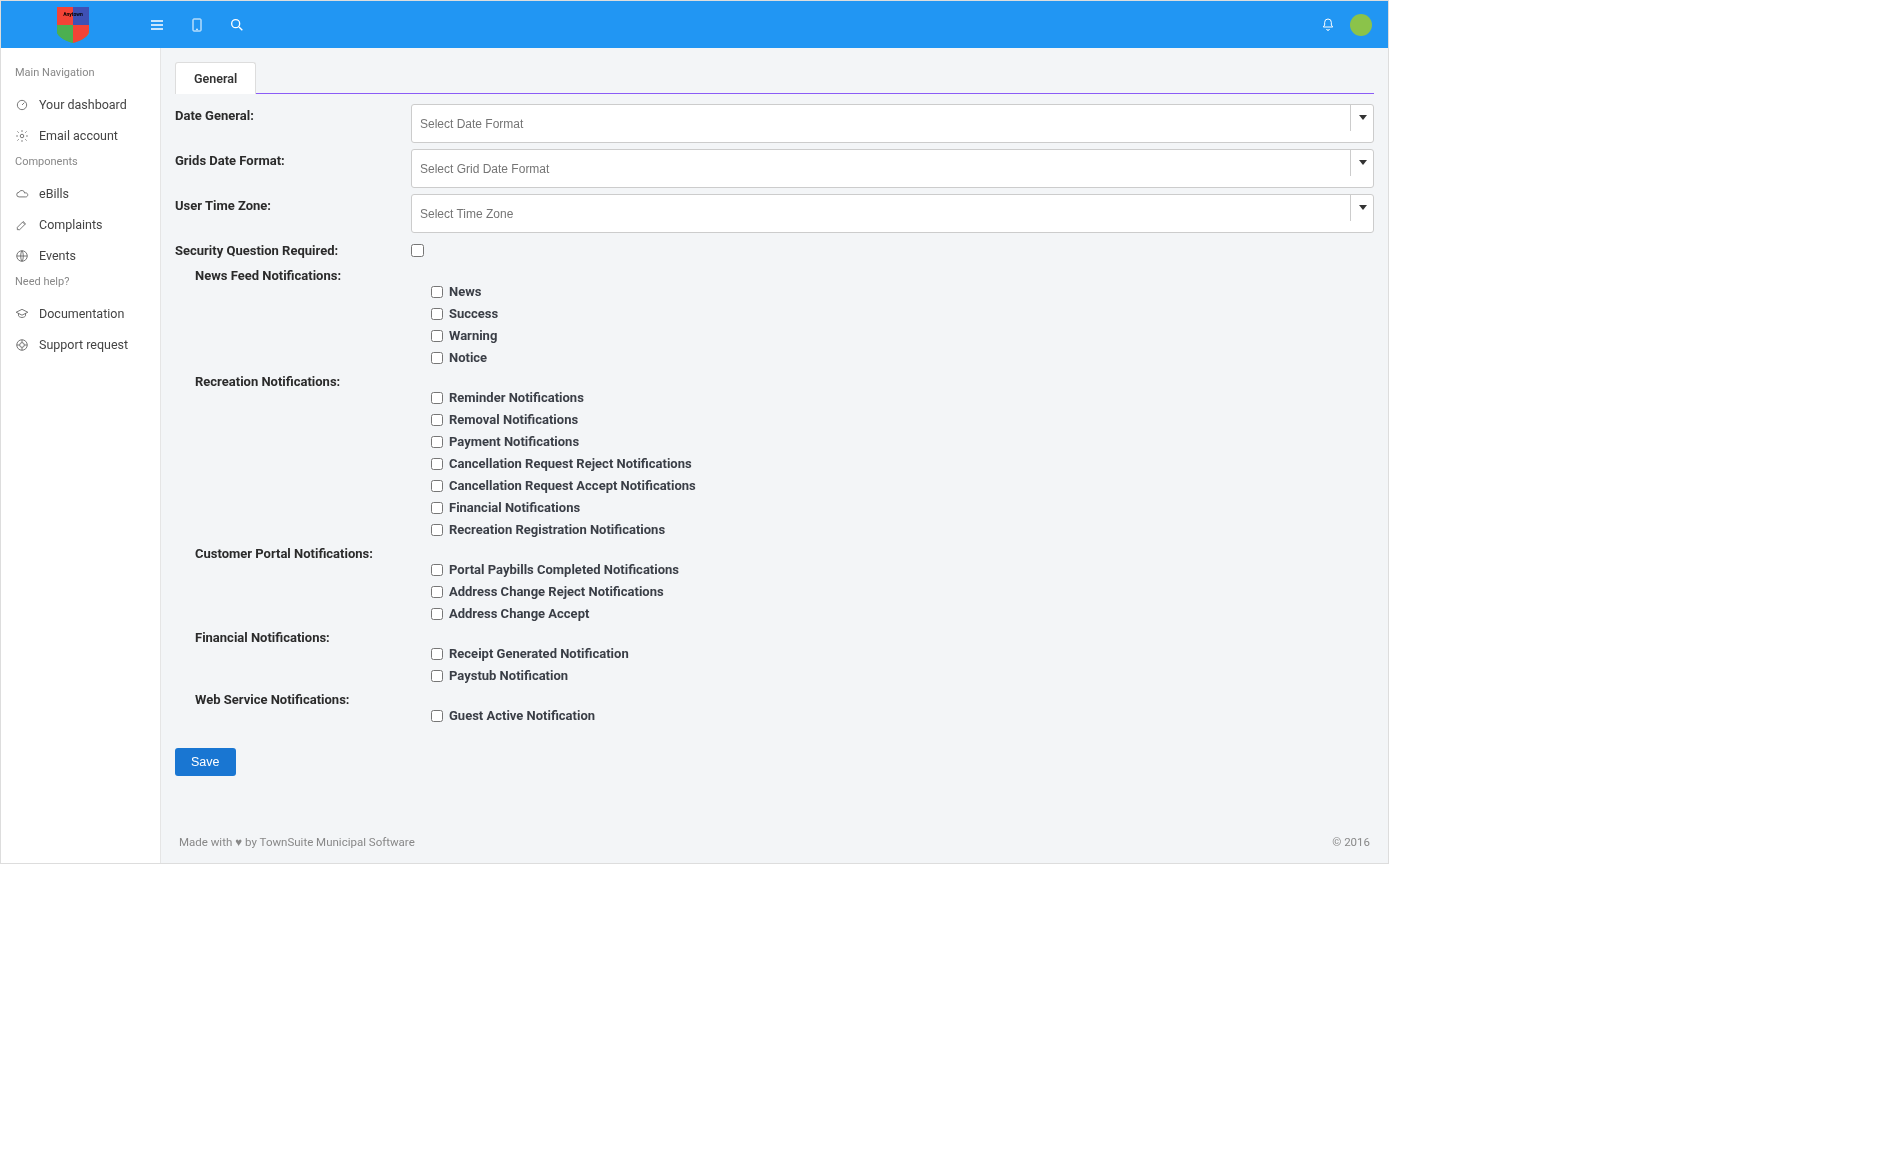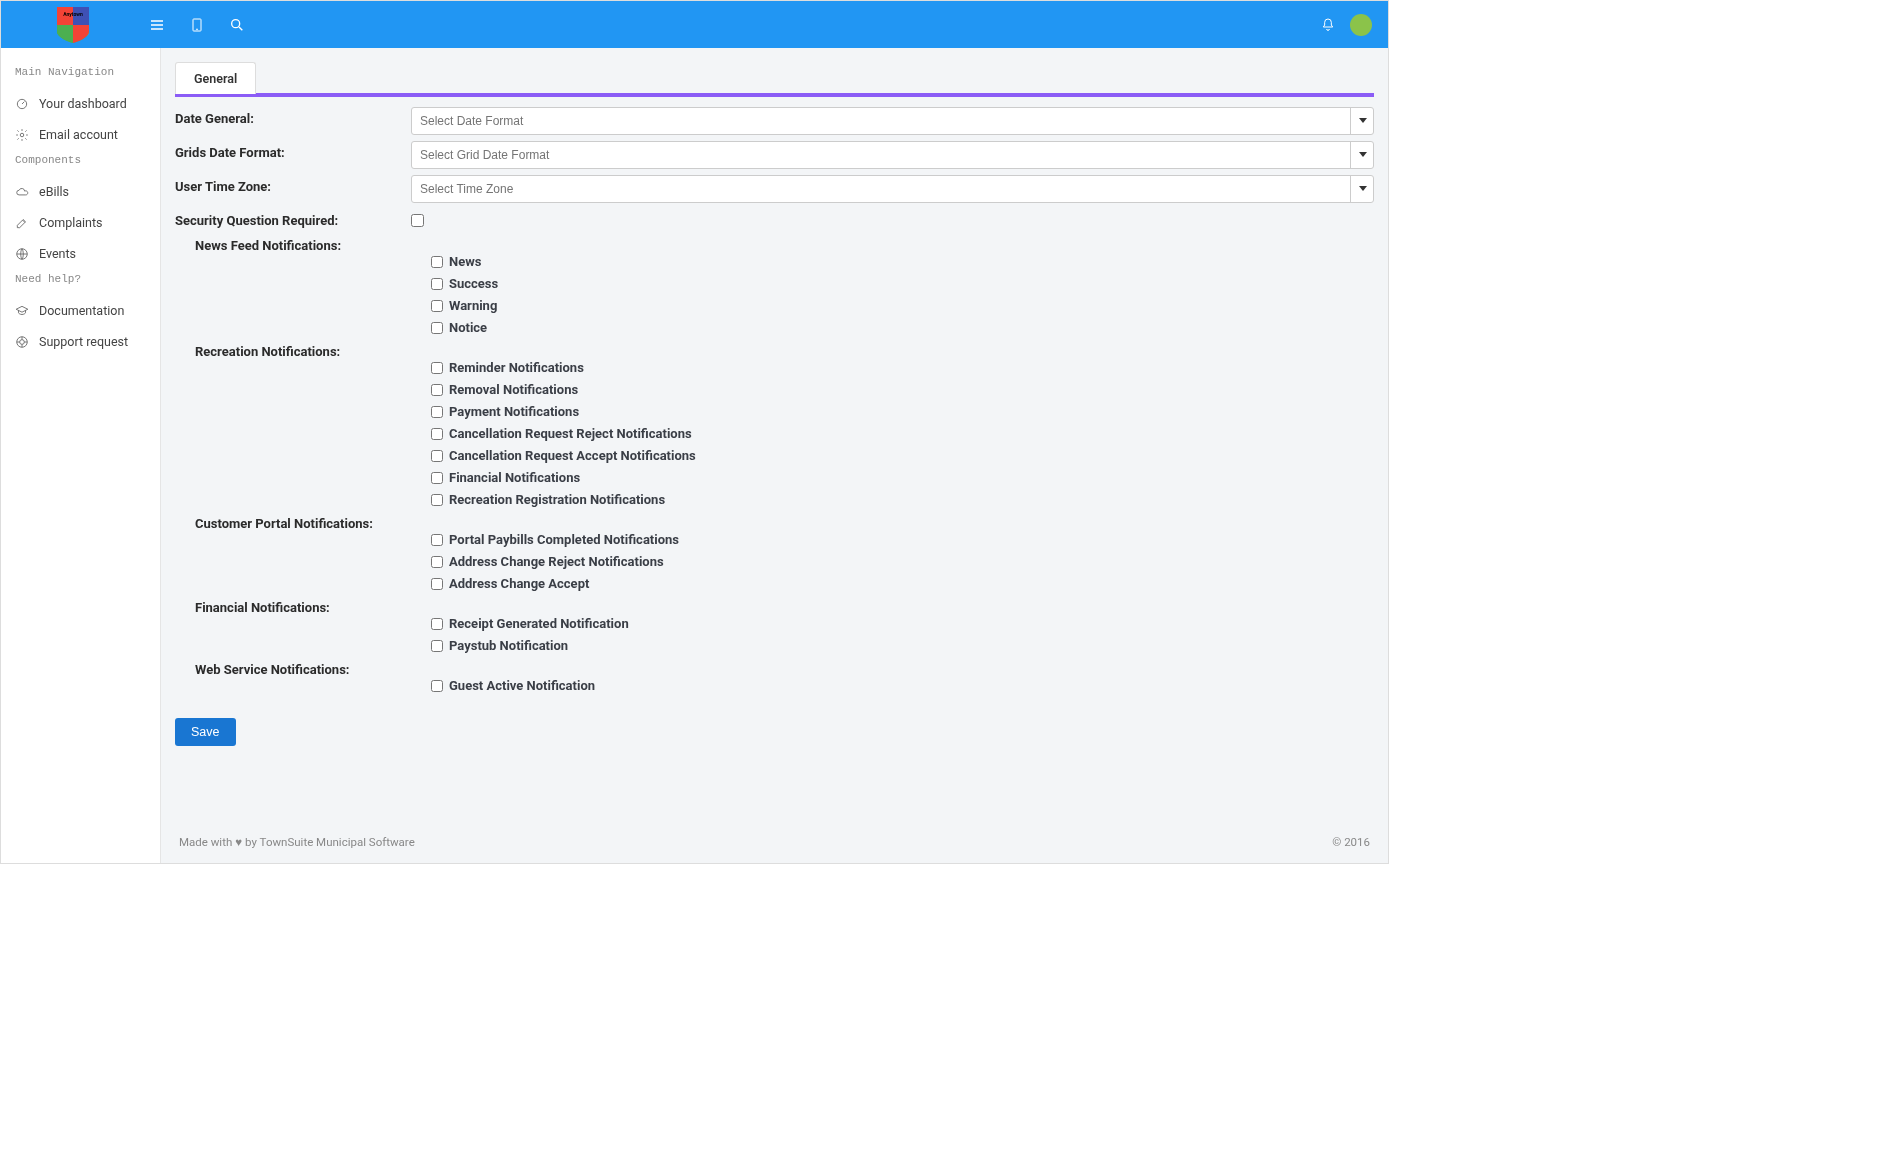--- a/index.html
+++ b/index.html
@@ -11,36 +11,36 @@
 .logo-shield { width:32px; height:36px; margin-left:40px; margin-right:60px; position:relative; }
 .logo-shield svg { width:100%; height:100%; }
 .topbar .ticon { width:16px; height:16px; margin-right:24px; cursor:pointer; fill:#fff; stroke:#fff; }
 .topbar .spacer { flex:1; }
 .topbar .avatar { width:22px; height:22px; border-radius:50%; background:#8bc34a; margin-left:14px; }
 .topbar .bell { width:16px; height:16px; fill:none; stroke:#fff; stroke-width:1.5; }
 
 
 .body { display:flex; height:calc(100% - 47px); }
 .sidebar { width:160px; border-right:1px solid #e5e5e5; padding:14px 0; }
-.side-head { padding:4px 14px 10px; font-size:11px; color:#888;font-family:Liberation Mono, monospace; }
+.side-head { padding:4px 14px 10px; font-size:11px; color:#888; }
 .side-item { display:flex; align-items:center; padding:8px 14px; font-size:12.5px; color:#444; cursor:pointer; }
 .side-item svg { width:14px; height:14px; margin-right:10px; stroke:#666; fill:none; stroke-width:1.5; }
 
 .main { flex:1; background:#f3f5f7; overflow:auto; display:flex; flex-direction:column; }
 .content { padding:14px; flex:1; }
-.tabs { border-bottom:4px solid #8b5cf6; display:flex;align-items:flex-end; }
+.tabs { border-bottom:1px solid #8b5cf6; display:flex;align-items:flex-end; }
 .tab { background:#fff; border:1px solid #ddd; border-bottom:none; padding:8px 18px; font-size:12.5px; font-weight:600; color:#333; border-radius:3px 3px 0 0; margin-bottom:-1px; }
 .panel { padding-top:10px; }
 
 .form-row { display:flex; align-items:flex-start; margin-bottom:6px; }
 .form-row > .lbl { width:236px; font-weight:700; font-size:13px; color:#2b2b2b; padding-top:4px; }
 .form-row > .ctrl { flex:1; }
 
 .dropdown { position:relative; }
-.dropdown input { width:100%; height:28px; padding:4px 30px 4px 8px; border:1px solid #ccc; border-radius:3px; font-size:12px; color:#0369a1; background:#fff; }
+.dropdown input { width:100%; height:39px; padding:4px 30px 4px 8px; border:1px solid #ccc; border-radius:3px; font-size:12px; color:#0369a1; background:#fff; }
 .dropdown .caret { position:absolute; right:0; top:0; width:24px; height:27px; border-left:1px solid #ccc; display:flex; align-items:center; justify-content:center; }
 .dropdown .caret::after { content:""; border-left:4px solid transparent; border-right:4px solid transparent; border-top:5px solid #333; }
 .chk-list { }
 .chk-row { display:flex; align-items:center; margin-bottom:7px; }
 .chk-row input[type=checkbox] { margin-right:6px; width:12px; height:12px; }
 .chk-row label { font-weight:700; font-size:13px; color:#3a3e46; }
 
 .section-row { display:flex; }
 .section-row > .lbl { width:236px; font-weight:700; font-size:13px; color:#2b2b2b; padding-top:2px;margin-left:20px; }
 .section-row > .chk-list { flex:1; padding-top:2px; }

